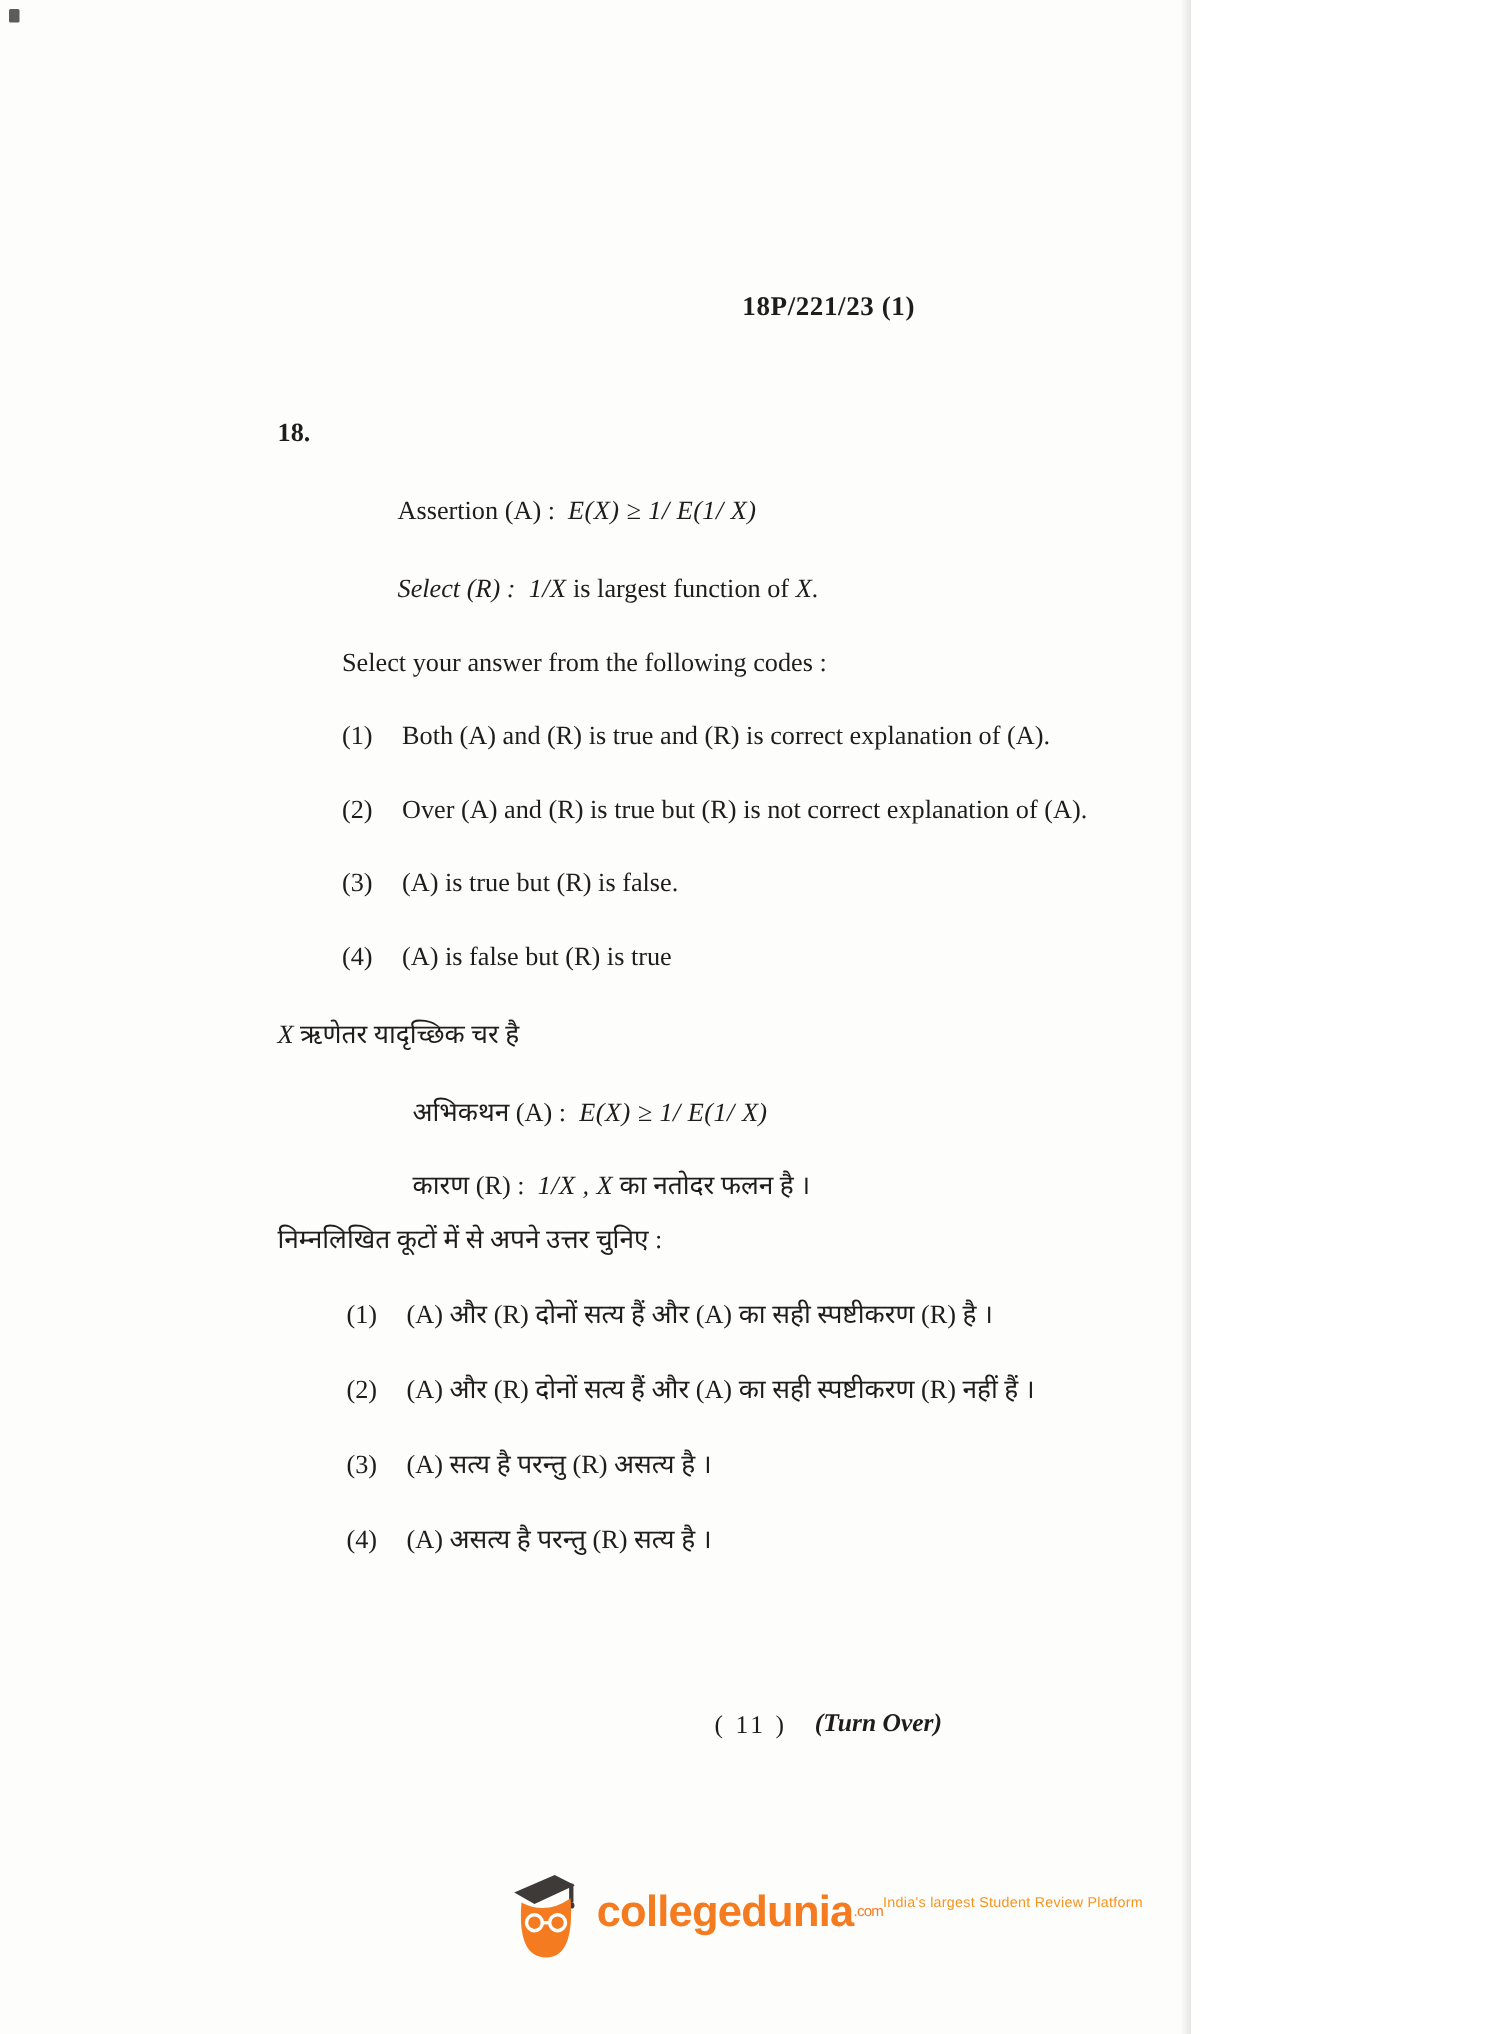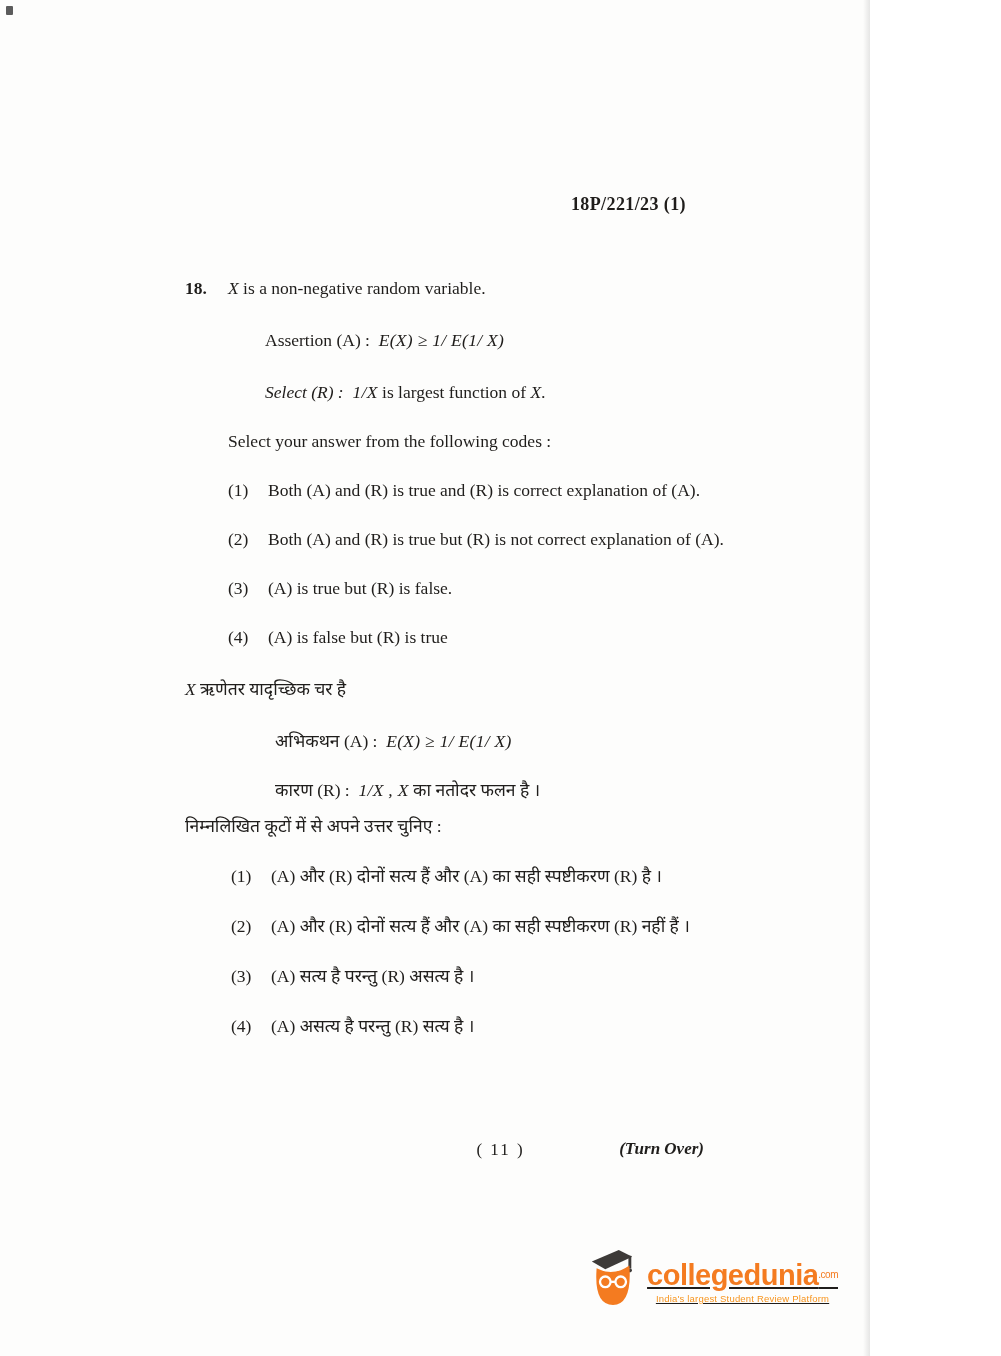--- a/index.html
+++ b/index.html
@@ -1,19 +1,19 @@
 <!DOCTYPE html>
 <html><head>
 <meta charset="utf-8">
 <style>
   * { margin:0; padding:0; box-sizing:border-box; }
   html,body { width:1001px; background:#ffffff; }
   body { font-family:"Liberation Serif","DejaVu Serif",serif; color:#1f1d1b; }
   .page {
-    position:relative; width:870px; height:1356px;
+    position:relative; width:794px; height:1356px;
     background:#fdfdfc; overflow:hidden;
   }
   .scan-edge-right {
     position:absolute; top:0; right:0; width:7px; height:100%;
     background:linear-gradient(to left, rgba(160,160,160,.25), rgba(0,0,0,0));
   }
   .scan-speck {
     position:absolute; top:6px; left:6px; width:7px; height:9px;
     background:#5c5c5c; border-radius:1px;
   }
@@ -46,21 +46,21 @@
   }
   .turn-over {
     position:absolute; top:1139px; right:166px;
     font-style:italic; font-weight:bold; font-size:17px;
   }
   .brand {
     position:absolute; top:1246px; right:32px;
     display:flex; align-items:flex-start; gap:8px;
   }
   .brand-icon { width:52px; height:62px; flex:0 0 52px; }
-  .brand-text-col { display:flex; flex-direction:column; padding-top:14px;text-decoration:underline; }
+  .brand-text-col { display:flex; flex-direction:row; padding-top:14px; }
   .brand-word {
     font-family:"Liberation Sans","DejaVu Sans",sans-serif;
     font-weight:bold; font-size:29px; line-height:30px;
     letter-spacing:-0.5px;
   }
   .brand-suffix {
     font-family:"Liberation Sans","DejaVu Sans",sans-serif;
     font-size:10px; font-weight:normal; vertical-align:top;
   }
   .brand-tagline {
@@ -75,42 +75,41 @@
 
   <div class="scan-speck"></div>
   <div class="scan-edge-right"></div>
 
   <div class="header-code">18P/221/23 (1)</div>
 
   <div class="content">
 
     <div class="row">
       <span class="qnum">18.</span>
-      <span><span class="var">X</span><span> is a non-negative random variable.</span></span>
     </div>
 
     <div class="indent-2 mt-lg">
       <span>Assertion (A) :</span>&nbsp;
       <span class="math">E(X) ≥ 1/ E(1/ X)</span>
     </div>
 
     <div class="indent-2 mt-lg">
       <span class="var">Select (R) :</span>&nbsp;
       <span class="math">1/X</span><span> is largest function of </span><span class="math">X.</span>
     </div>
 
     <div class="indent-1 mt-md">Select your answer from the following codes :</div>
 
     <div class="opt">
       <span class="onum">(1)</span>
       <span>Both (A) and (R) is true and (R) is correct explanation of (A).</span>
     </div>
     <div class="opt">
       <span class="onum">(2)</span>
-      <span>Both (A) and (R) is true but (R) is not correct explanation of (A).</span>
+      <span>Over (A) and (R) is true but (R) is not correct explanation of (A).</span>
     </div>
     <div class="opt">
       <span class="onum">(3)</span>
       <span>(A) is true but (R) is false.</span>
     </div>
     <div class="opt">
       <span class="onum">(4)</span>
       <span>(A) is false but (R) is true</span>
     </div>
 

